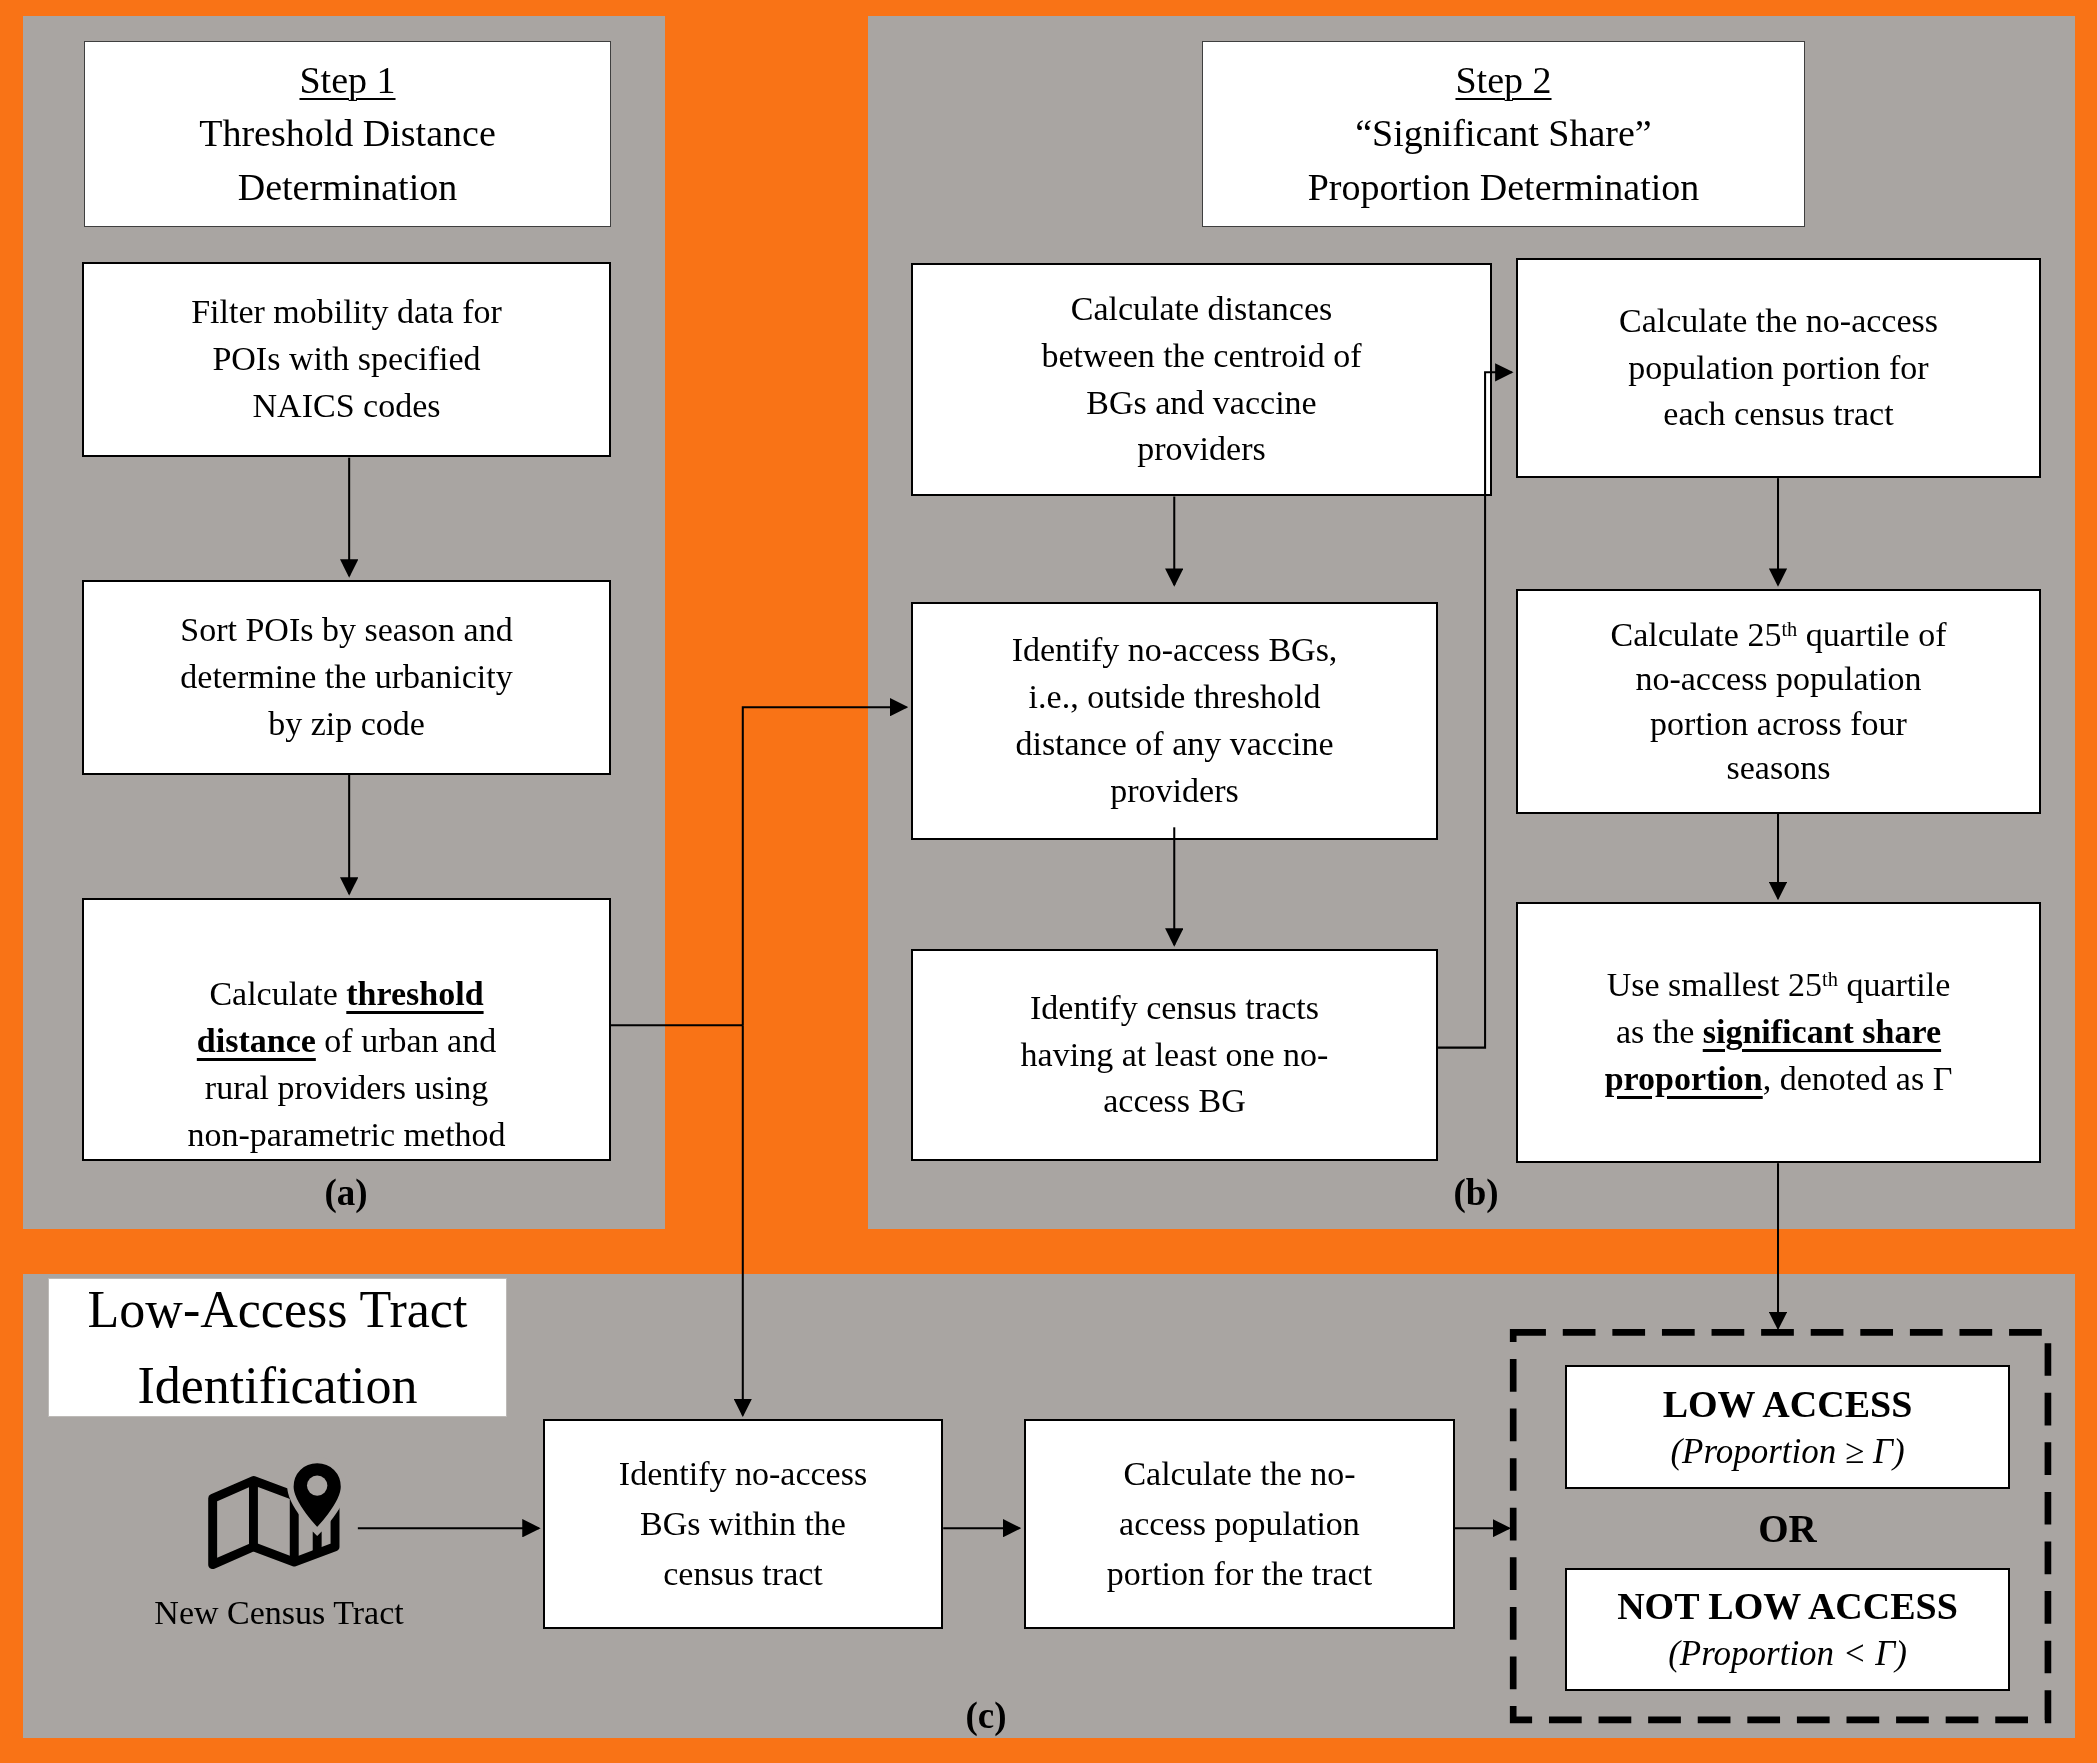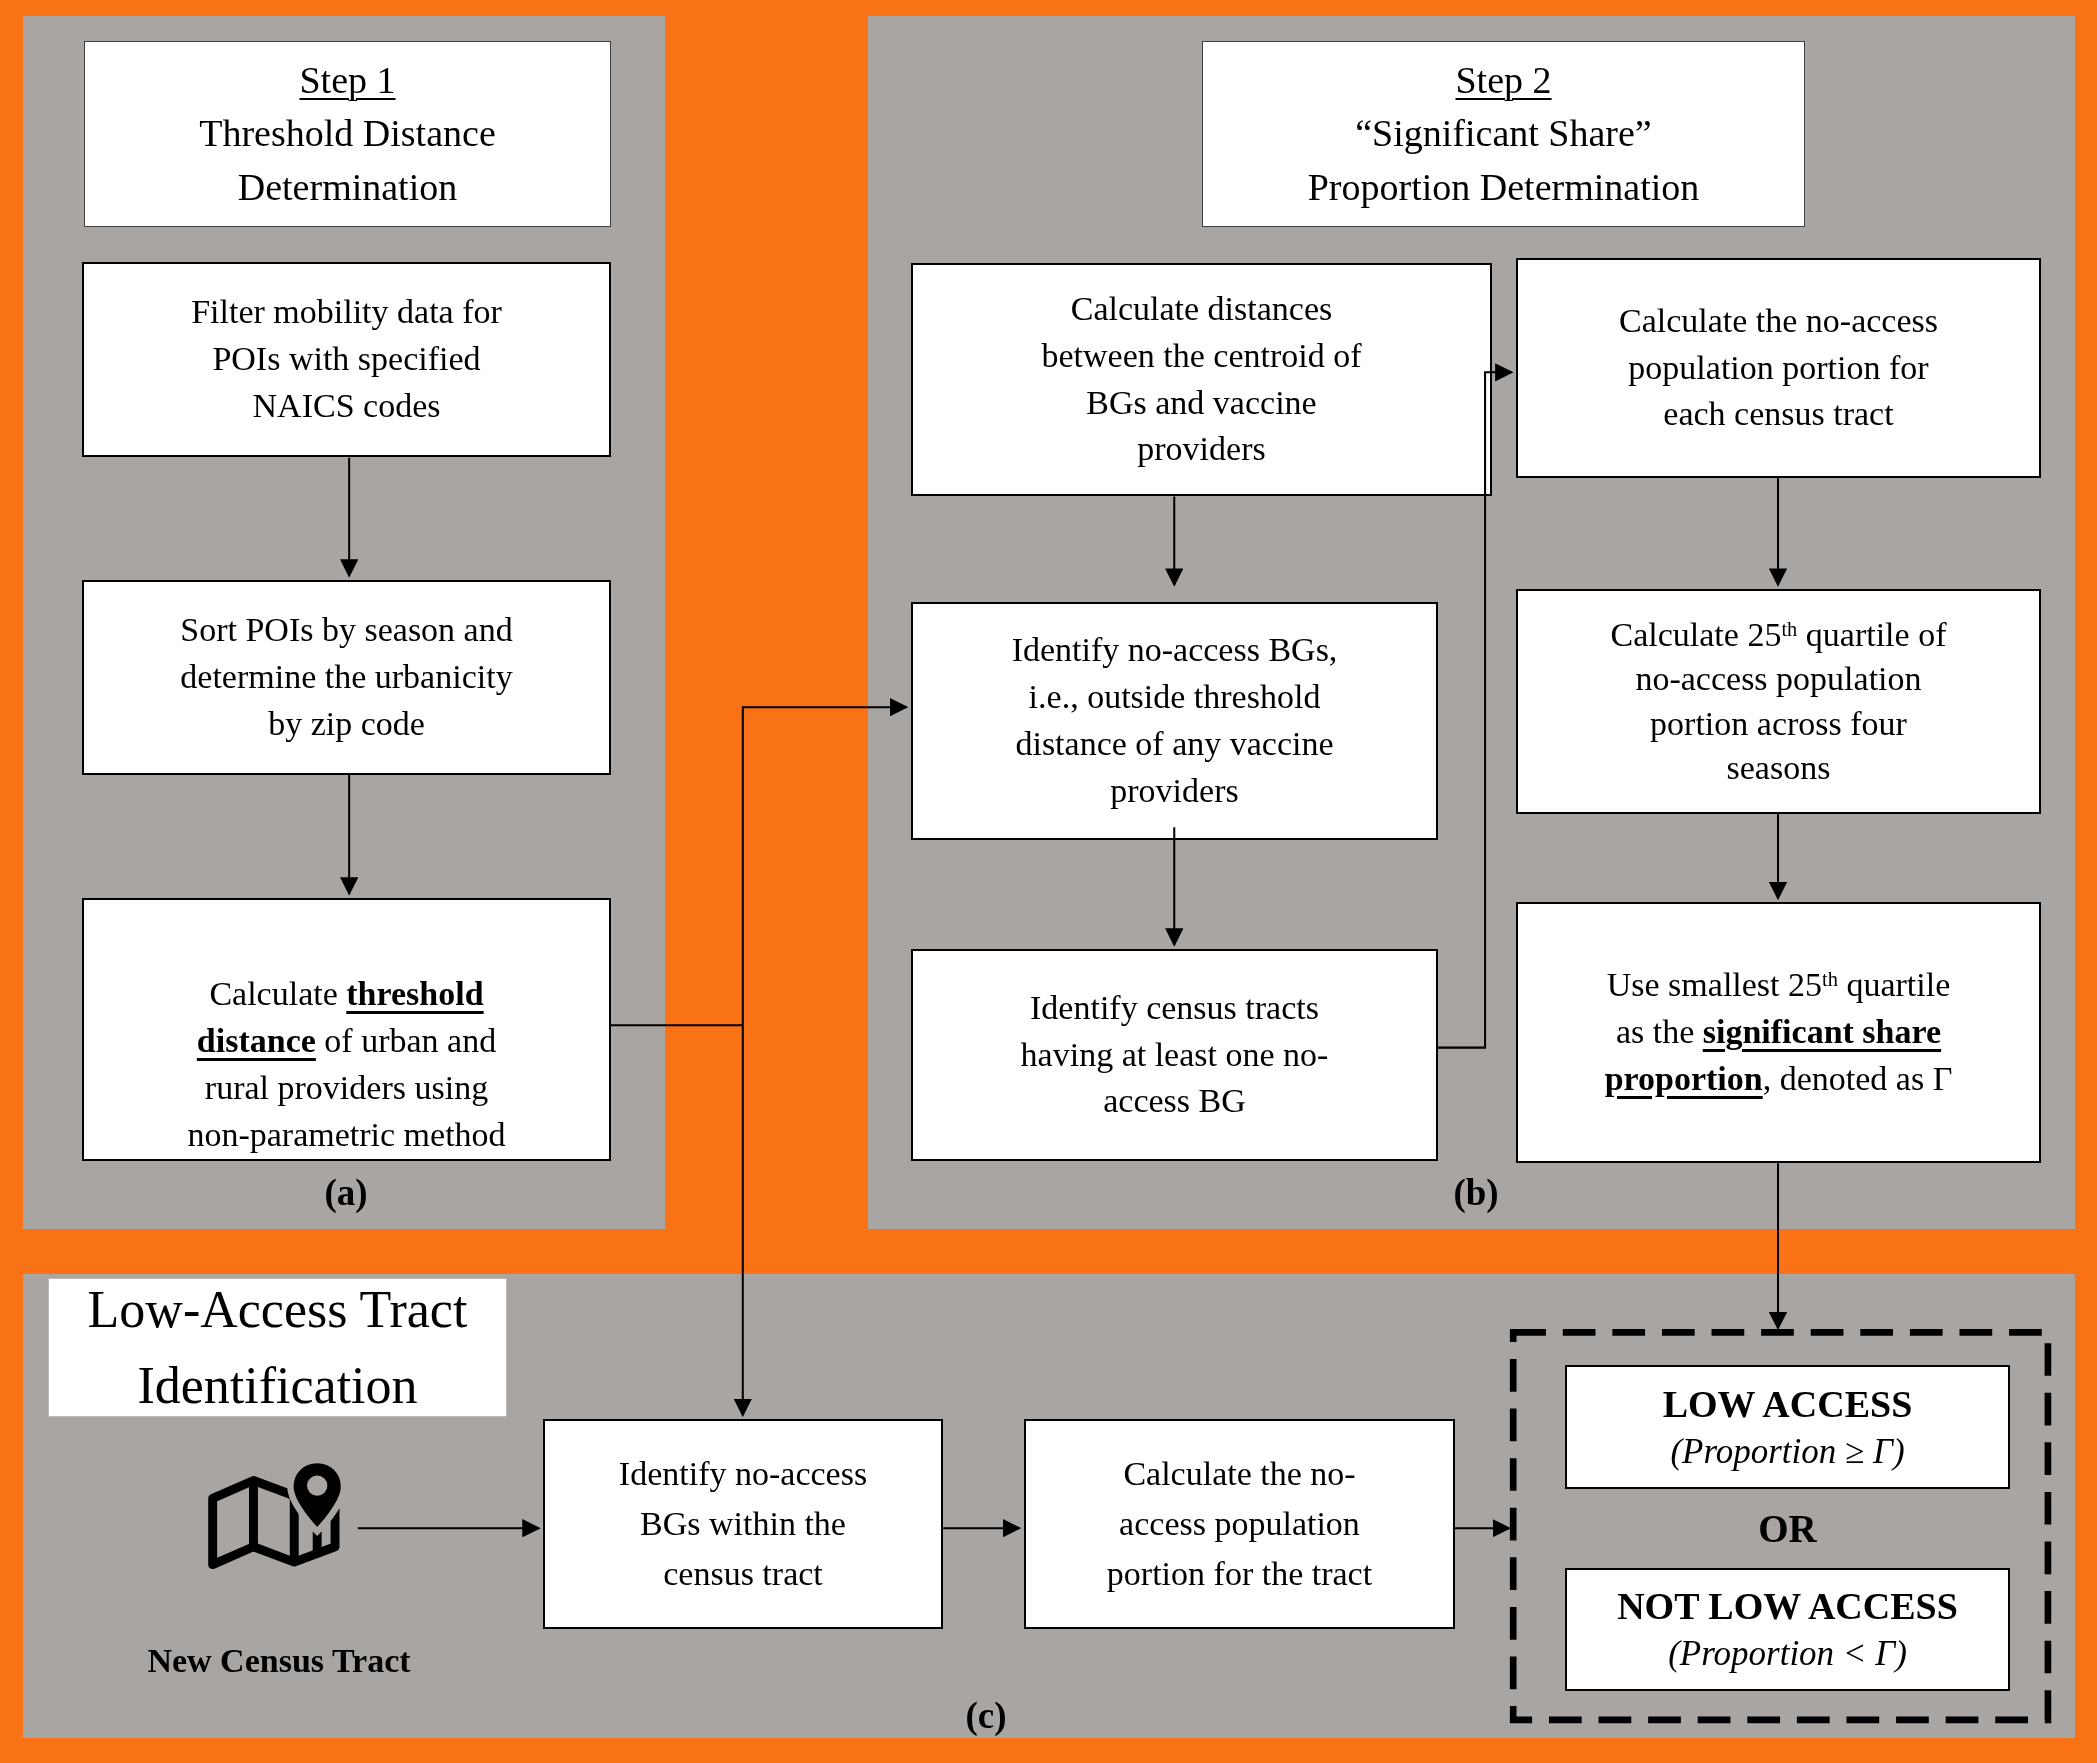--- a/index.html
+++ b/index.html
@@ -17,21 +17,21 @@
   .hdr{border:1.5px solid #3f3f3f;font-size:38px;line-height:1.40;}
   .title-box{border:1px solid #bdbab7;font-size:52px;line-height:1.45;}
   .u{text-decoration:underline;text-decoration-thickness:2px;text-underline-offset:4.6px;}
   .bu{font-weight:bold;text-decoration:underline;text-decoration-thickness:3.1px;text-underline-offset:5.6px;}
   .sup{font-size:0.60em;vertical-align:0.5em;margin-top:24px;}
   .plabel{position:absolute;font-weight:bold;font-size:37px;text-align:center;transform:translate(-50%,0);}
   .decision-title{font-weight:bold;font-size:38px;line-height:1.30;white-space:nowrap;}
   .decision-cond{font-style:italic;font-size:35px;line-height:1.30;white-space:nowrap;}
   .or{position:absolute;font-weight:bold;font-size:39px;display:flex;align-items:center;justify-content:center;}
   .icon-wrap{position:absolute;}
-  .icon-label{position:absolute;font-weight:bold;font-size:34px;white-space:nowrap;transform:translateX(-50%);margin-top:48px;}
+  .icon-label{position:absolute;font-weight:normal;font-size:34px;white-space:nowrap;transform:translateX(-50%);}
   svg.layer{position:absolute;left:0;top:0;pointer-events:none;}
 </style>
 </head>
 <body>
 
 <div id="canvas">
 
   <div class="panel" style="left:23px;top:16.4px;width:642px;height:1213px;"></div>
   <div class="panel" style="left:868px;top:16.4px;width:1207px;height:1213px;"></div>
   <div class="panel" style="left:23px;top:1274px;width:2052px;height:464px;"></div>

